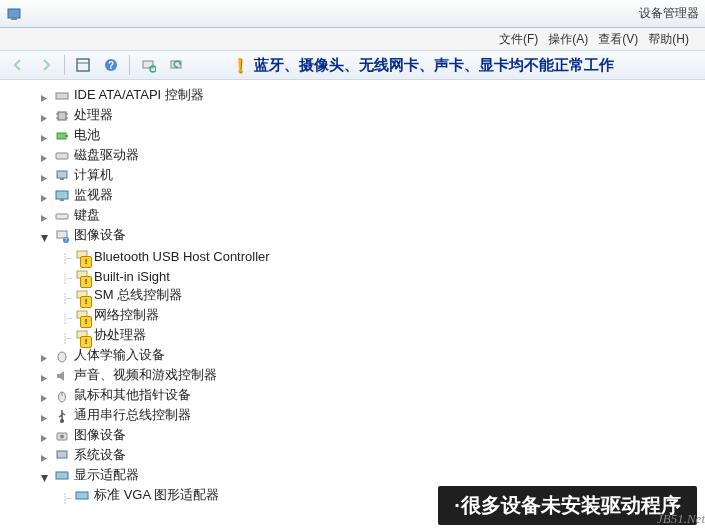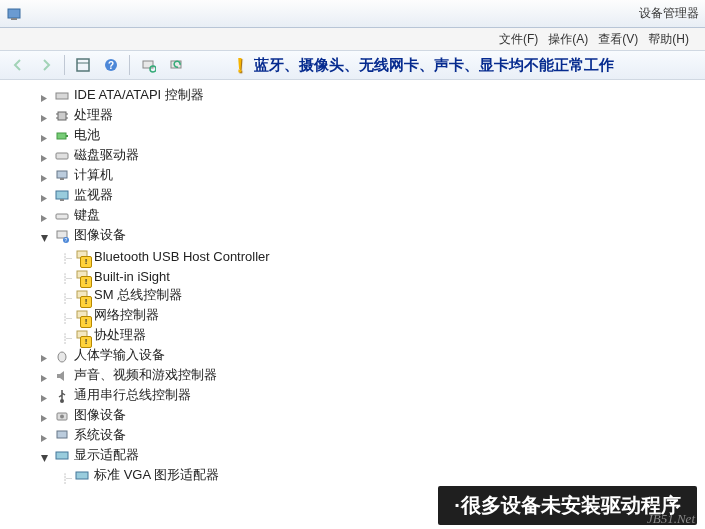--- a/index.html
+++ b/index.html
@@ -18,21 +18,21 @@
 .tree { position: absolute; top: 80px; left: 0; right: 0; bottom: 0; overflow: hidden; padding: 4px 0 0 18px; font-size: 13px; color: #222; }
 .node { display: flex; align-items: flex-end; height: 20px; white-space: nowrap; }
 .ch .node { padding-left: 20px; }
 .ch2 .node { padding-left: 44px; }
 .tw { width: 12px; height: 12px; margin-right: 2px; display: inline-flex; align-items: center; justify-content: center; }
 .icon { width: 16px; height: 16px; margin: 0 4px 0 2px; display: inline-flex; align-items: center; justify-content: center; }
 .icon .warn { position: relative; }
 .icon .warn::after { content: "!"; position: absolute; right: -2px; bottom: -2px; width: 10px; height: 10px; background: #ffd23a; border: 1px solid #b78900; border-radius: 2px; font-size: 8px; font-weight: bold; color: #333; display: flex; align-items: center; justify-content: center; }
 .dotline { color: #bbb; font-size: 10px; margin-right: 2px; letter-spacing: -2px; }
 .caption { position: absolute; bottom: 4px; right: 8px; background: rgba(0,0,0,.88); color: #fff; font-size: 20px; font-weight: bold; padding: 6px 16px; border-radius: 2px; }
-.watermark { position: absolute; bottom: 2px; right: 10px; font-size: 13px; color: #888; font-style: italic; font-family: Georgia, serif; }
+.watermark { position: absolute; bottom: 2px; right: 0; font-size: 13px; color: #888; font-style: italic; font-family: Georgia, serif; }
 </style>
 </head>
 <body>
 
 <div class="titlebar">
   <span class="ticon">
     <svg viewBox="0 0 16 16">
         <rect x="2" y="3" width="12" height="9" fill="#6b9bd1" stroke="#3a6ca0"></rect>
         <rect x="5" y="12" width="6" height="2" fill="#888"></rect>
       </svg>
@@ -280,20 +280,34 @@
         <span>声音、视频和游戏控制器</span>
       </div>
     <div class="node">
         <span class="tw">
           <svg width="9" height="9">
             <path d="M1 1l6 3.5L1 8z" fill="#888"></path>
           </svg>
         </span>
         <span class="icon">
           <svg width="16" height="16">
+            <ellipse cx="8" cy="9" rx="3.5" ry="5" fill="#e8e8e8" stroke="#888"></ellipse>
+            <line x1="8" y1="4" x2="8" y2="8" stroke="#888"></line>
+          </svg>
+        </span>
+        <span>鼠标和其他指针设备</span>
+      </div>
+    <div class="node">
+        <span class="tw">
+          <svg width="9" height="9">
+            <path d="M1 1l6 3.5L1 8z" fill="#888"></path>
+          </svg>
+        </span>
+        <span class="icon">
+          <svg width="16" height="16">
             <path d="M8 2v10M8 5l3 2M8 7l-3 2" stroke="#555" fill="none" stroke-width="1.5"></path>
             <circle cx="8" cy="13" r="2" fill="#555"></circle>
           </svg>
         </span>
         <span>通用串行总线控制器</span>
       </div>
     <div class="node">
         <span class="tw">
           <svg width="9" height="9">
             <path d="M1 1l6 3.5L1 8z" fill="#888"></path>

